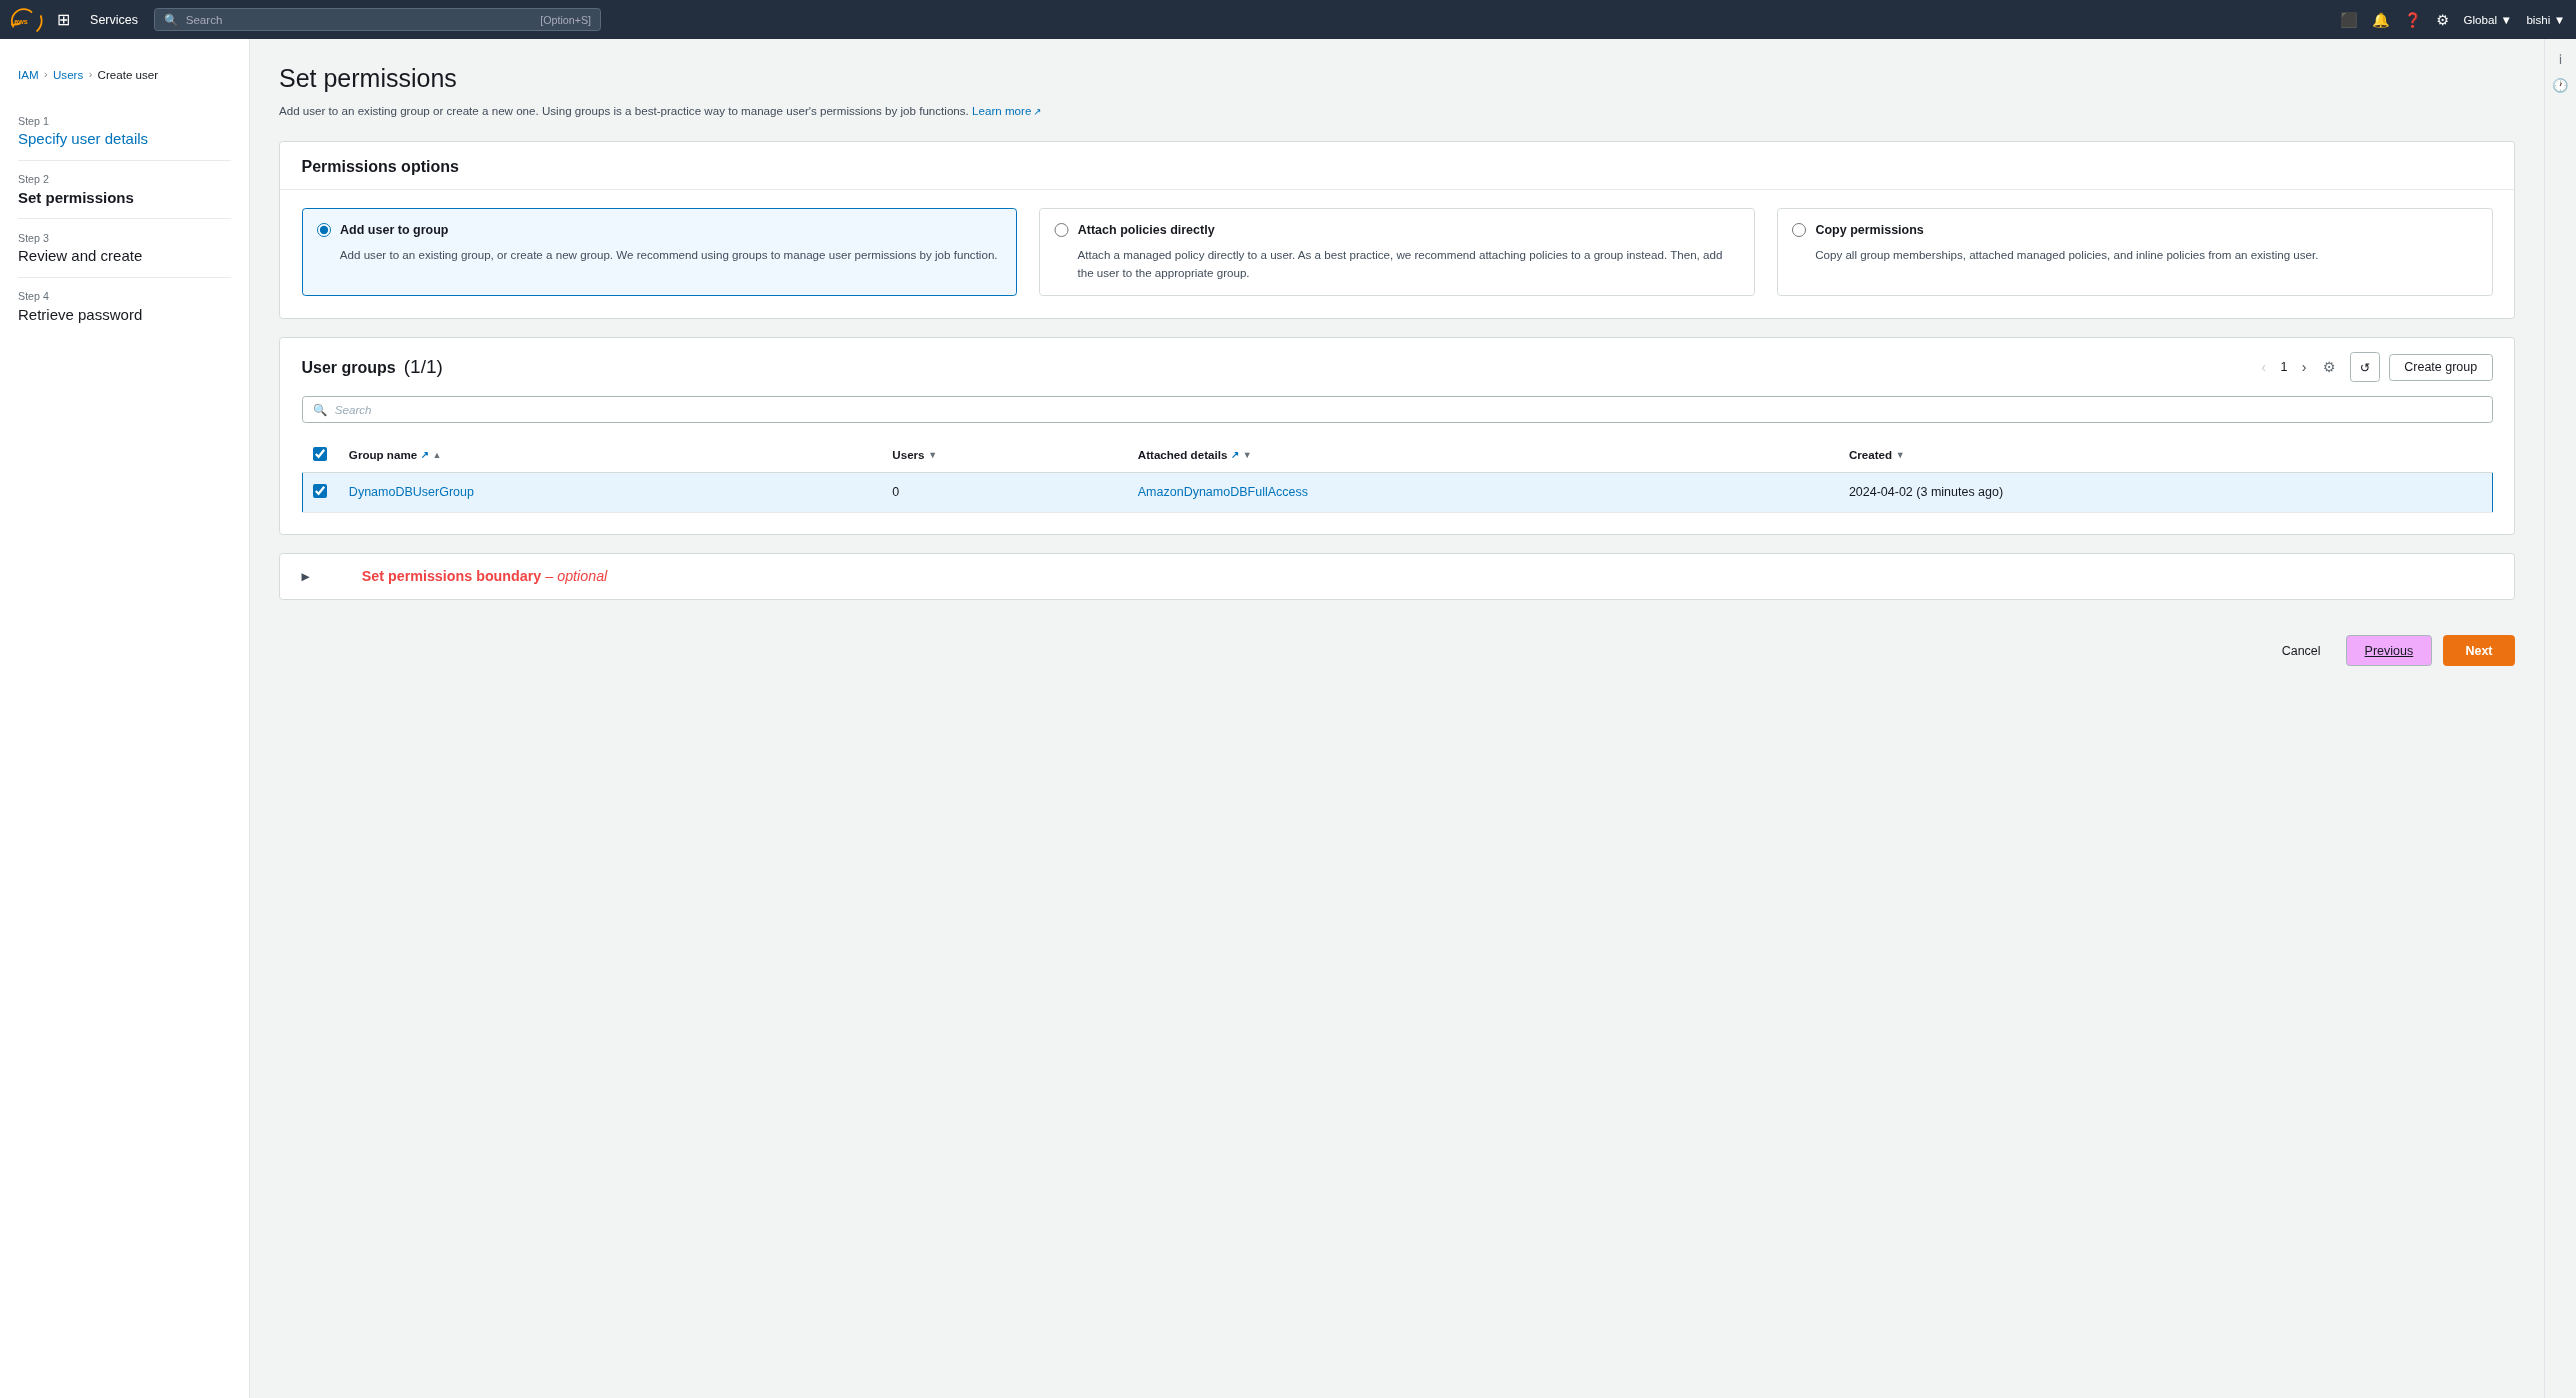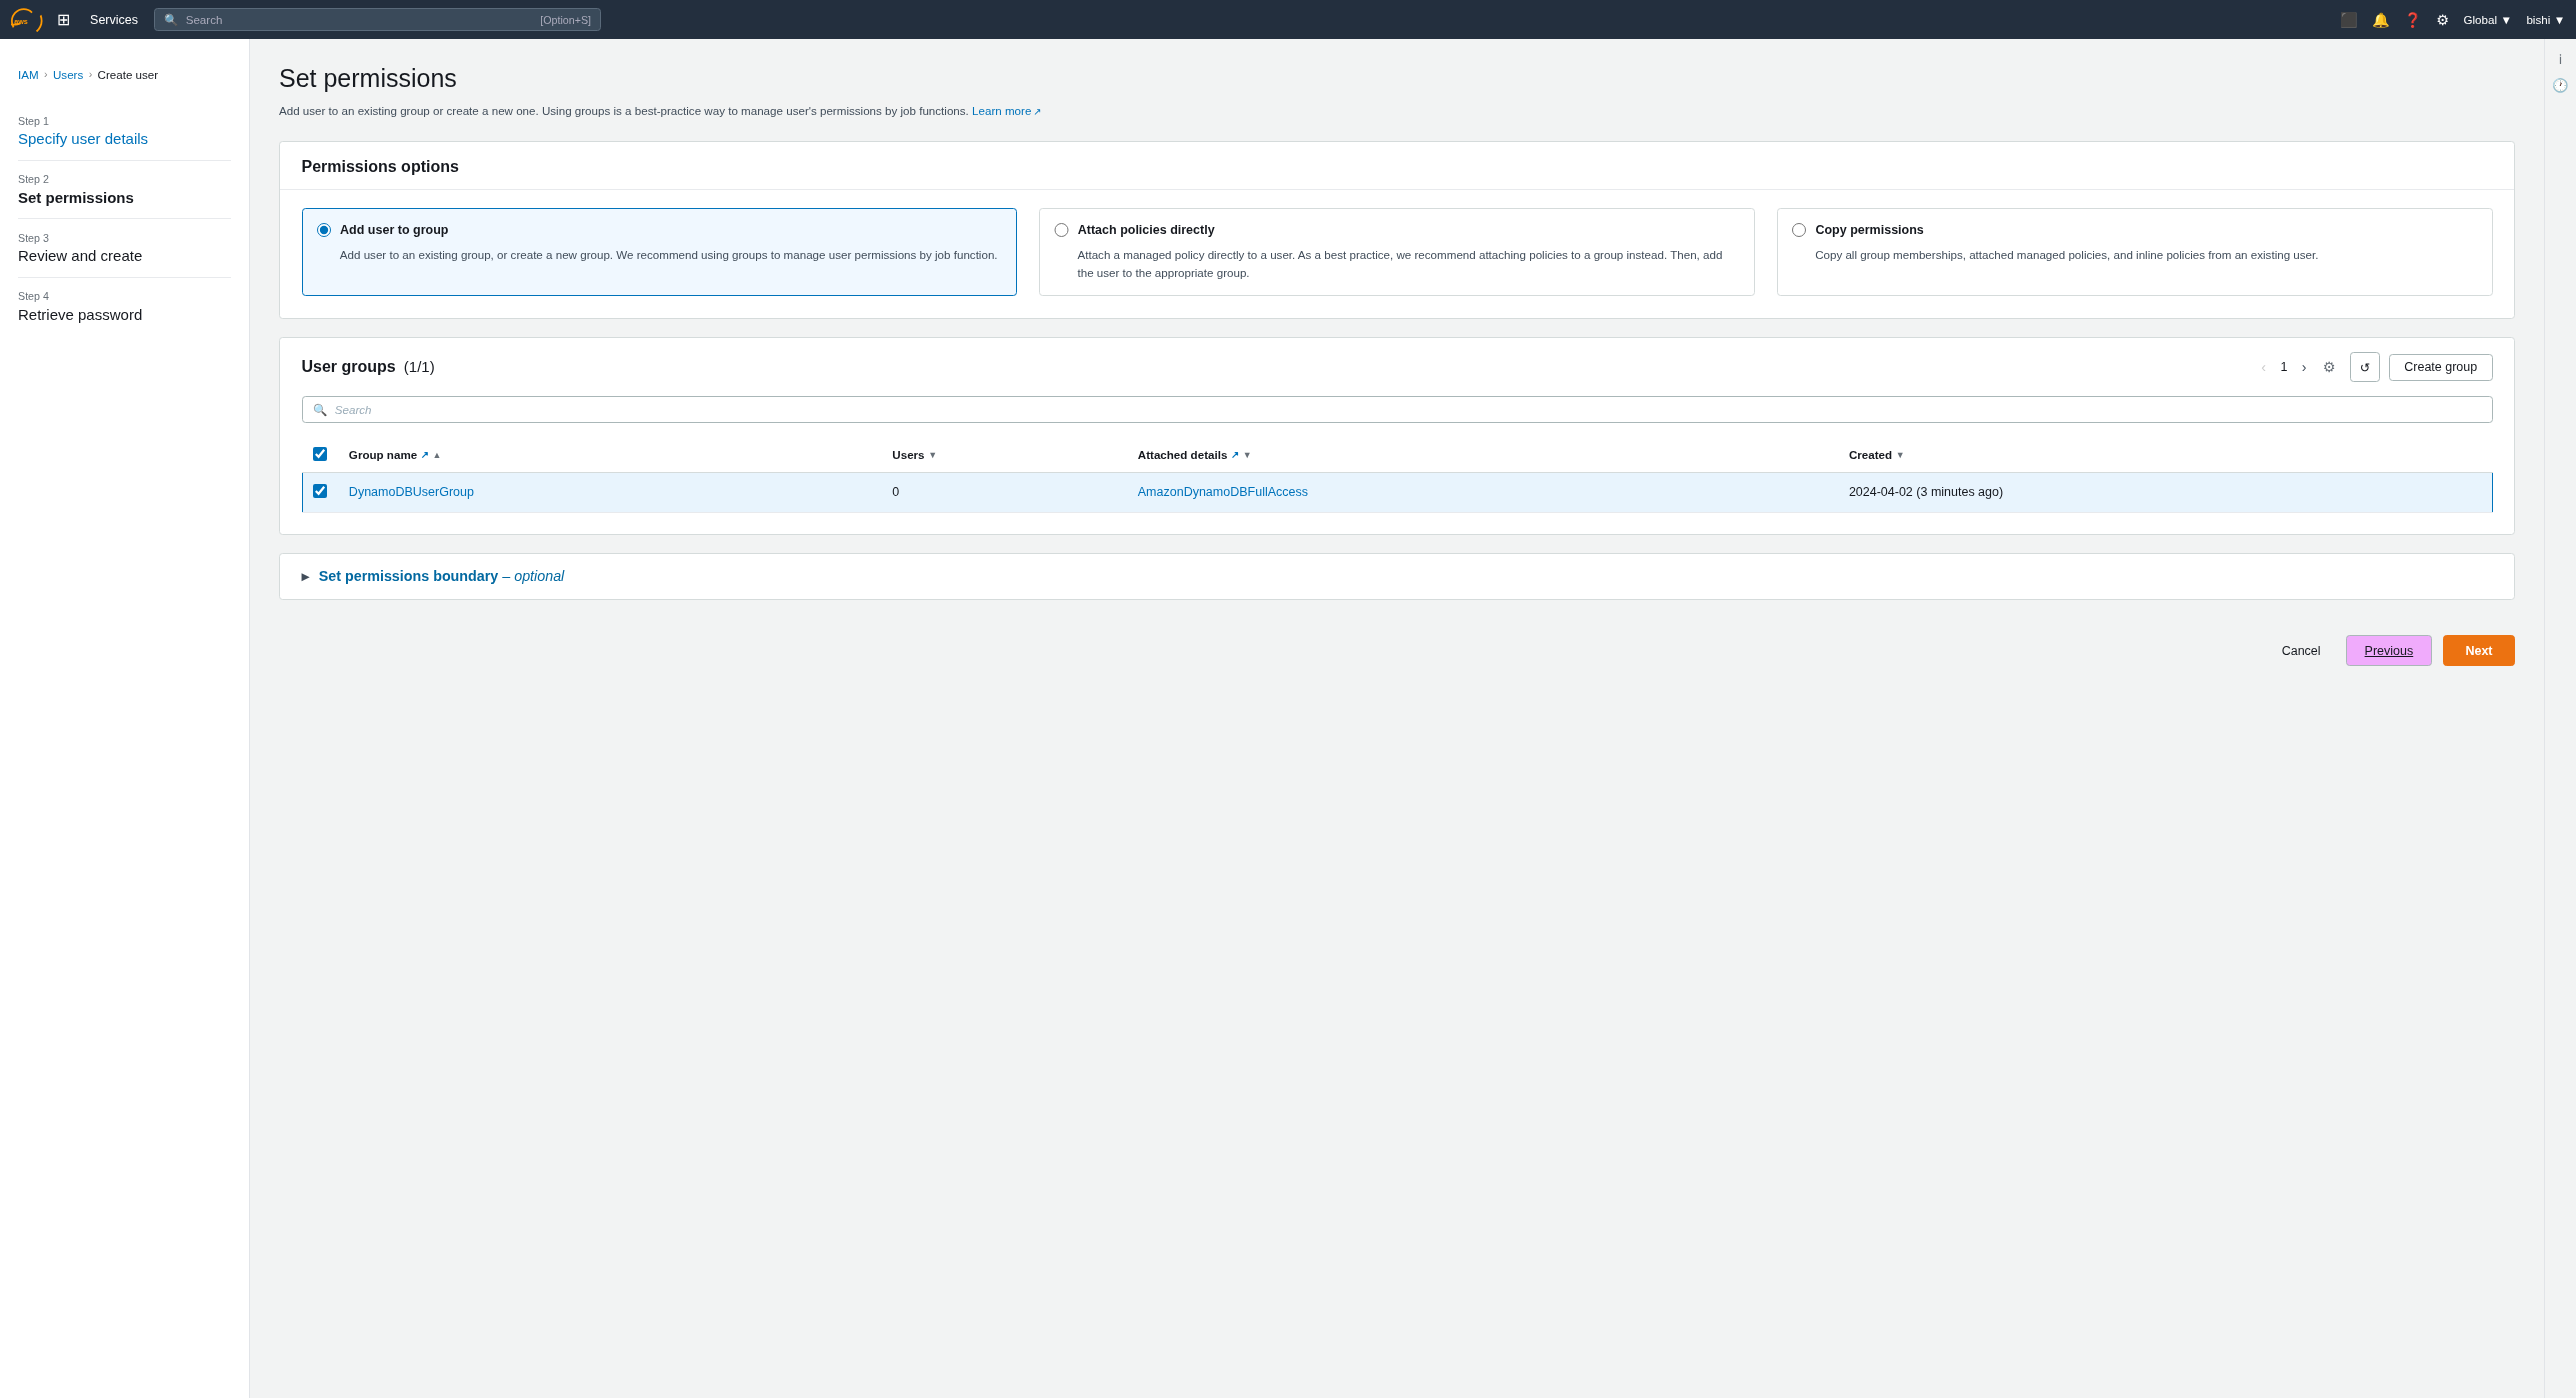--- a/index.html
+++ b/index.html
@@ -216,21 +216,21 @@
       border: 0.9px solid #d5dbdb;
       border-radius: 3.6px;
       margin-bottom: 21.5px;
     }
     .boundary-header {
       padding: 14.3px 21.5px;
       display: flex; align-items: center; gap: 9px;
       cursor: pointer;
     }
     .boundary-toggle { font-size: 10.7px; color: #414d5a; }
-    .boundary-title { font-size: 14.3px; font-weight: 700; color: #0369a1; }
+    .boundary-title { font-size: 14.3px; font-weight: 700; color: #ef4444; margin-left: 43px; }
     .boundary-optional { font-style: italic; font-weight: 400; }
 
     
     .footer-actions {
       display: flex; justify-content: flex-end;
       gap: 10.7px; align-items: center;
       padding: 14.3px 0 7.2px;
     }
     .btn-cancel {
       background: none; border: none; cursor: pointer;
@@ -362,21 +362,21 @@
         </div>
 
       </div>
     </div>
 
     <div class="groups-card">
       <div class="groups-header">
         <div>
           <span class="groups-title">
             <span>User groups</span>
-            <span style="font-weight:400; font-size:15px; margin-left:3.6px;">(1/1)</span>
+            <span style="font-weight:400; font-size:19px; margin-left:3.6px;">(1/1)</span>
           </span>
         </div>
         <div class="groups-actions">
           <div class="pagination">
             <button class="pag-btn" disabled="">‹</button>
             <span class="pag-num">1</span>
             <button class="pag-btn">›</button>
             <span class="pag-settings">⚙</span>
           </div>
           <button class="btn-icon" title="Refresh">↺</button>

